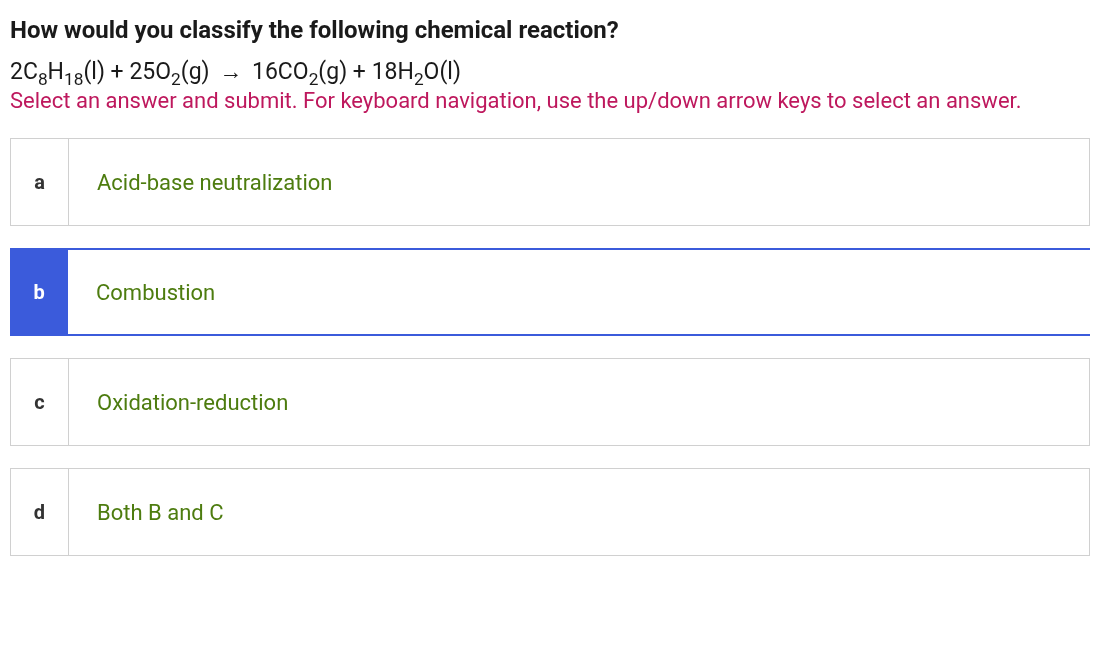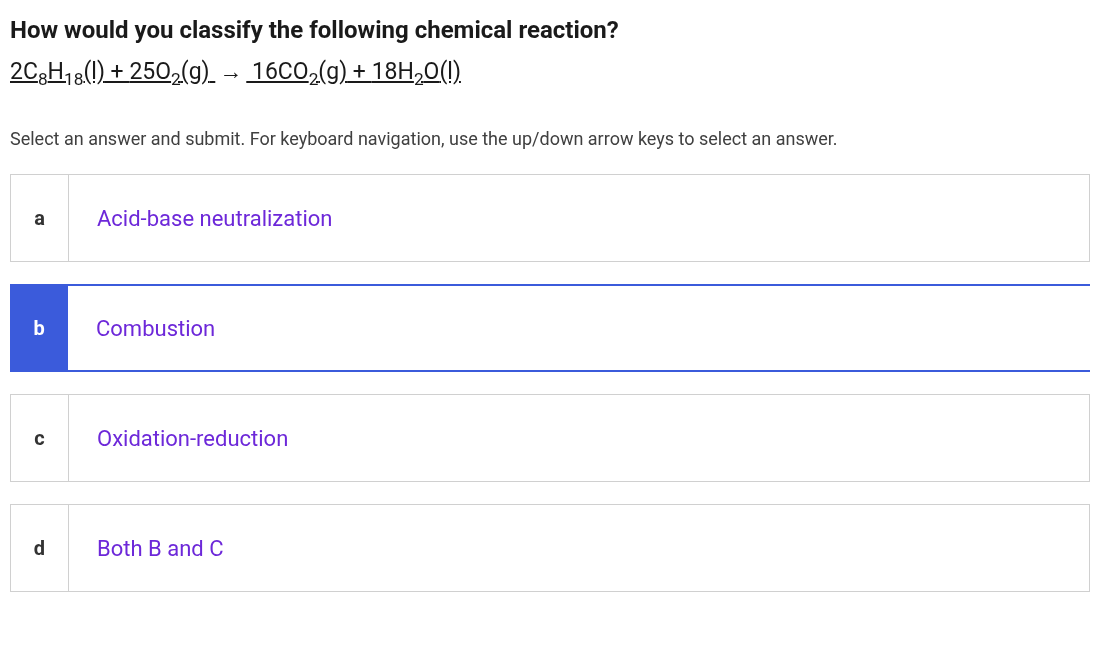--- a/index.html
+++ b/index.html
@@ -17,36 +17,34 @@
     .question-text {
       font-size: 24px;
       font-weight: 700;
       line-height: 1.5;
       margin-bottom: 8px;
     }
     .equation {
       font-size: 23px;
       font-weight: 400;
       line-height: 1.4;
-      margin-bottom: 40px;
-      text-decoration: underline;
     }
     sub {
       font-size: 0.75em;
       vertical-align: sub;
       line-height: 0;
     }
     .arrow {
       display: inline-block;
       margin: 0 4px;
     }
     .instructions {
-      font-size: 18px;
+      font-size: 22px;
       font-weight: 400;
-      color: #404040;
+      color: #be185d;
       margin-bottom: 25px;
     }
     .answer-options {
       display: flex;
       flex-direction: column;
       gap: 22px;
     }
     .answer-option {
       display: flex;
       align-items: stretch;
@@ -67,21 +65,21 @@
       background: #fff;
       flex-shrink: 0;
     }
     .answer-text {
       flex: 1;
       display: flex;
       align-items: center;
       padding: 0 28px;
       font-size: 22px;
       font-weight: 400;
-      color: #6d28d9;
+      color: #4d7c0f;
     }
     .answer-option.selected {
       border-top: 2px solid #3b5bdb;
       border-bottom: 2px solid #3b5bdb;
       border-right: none;
       border-left: none;
     }
     .answer-option.selected .answer-letter {
       background: #3b5bdb;
       color: #fff;

